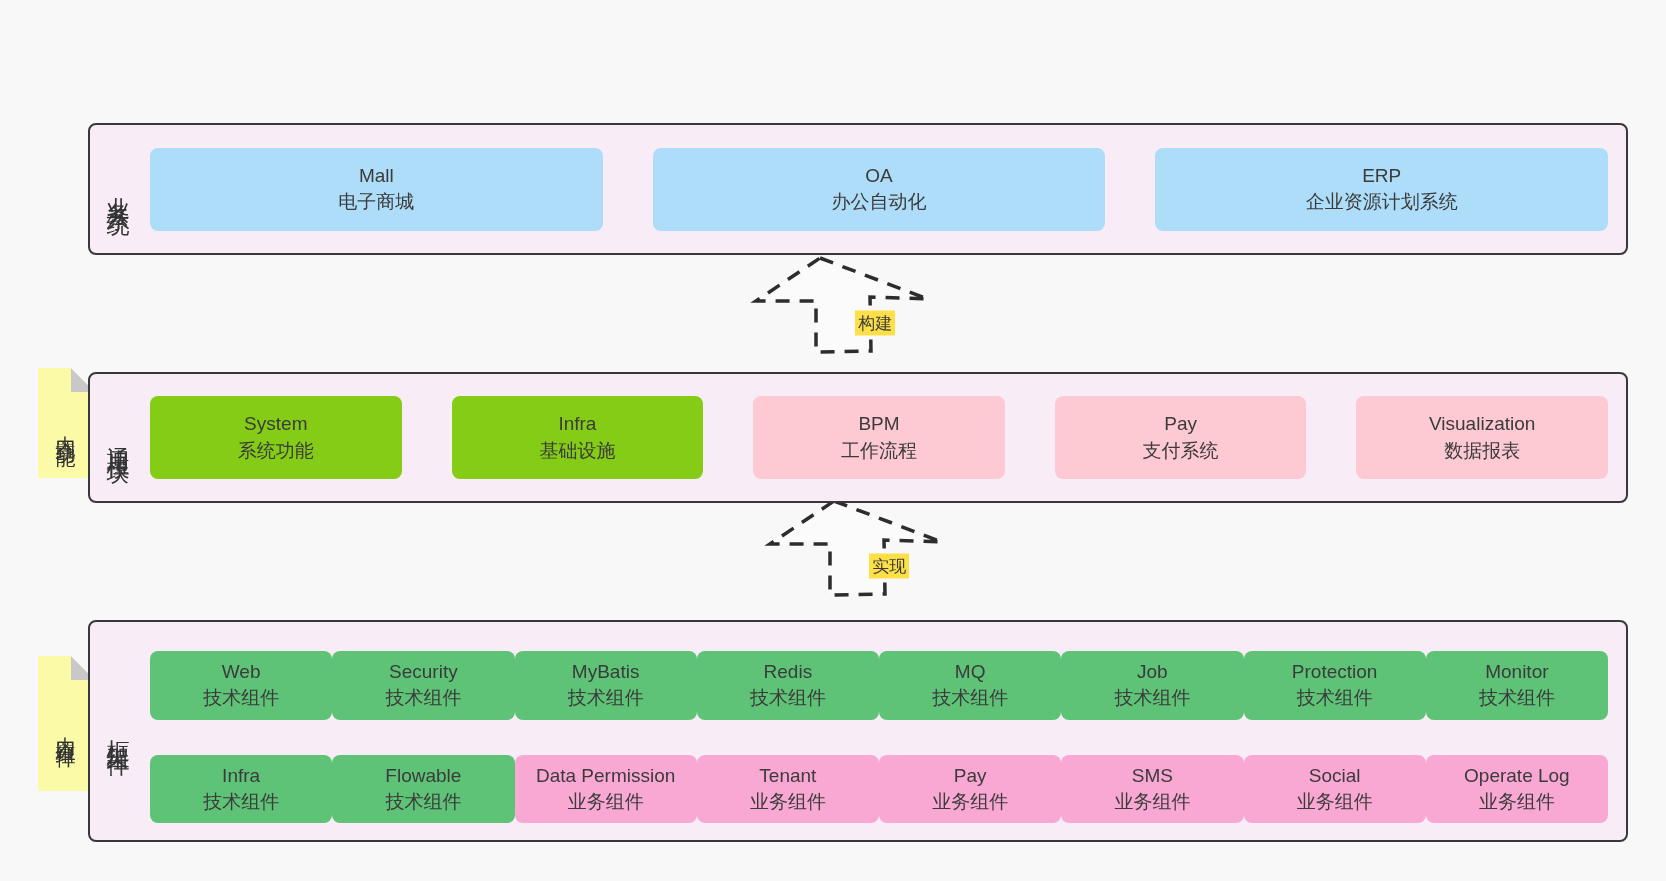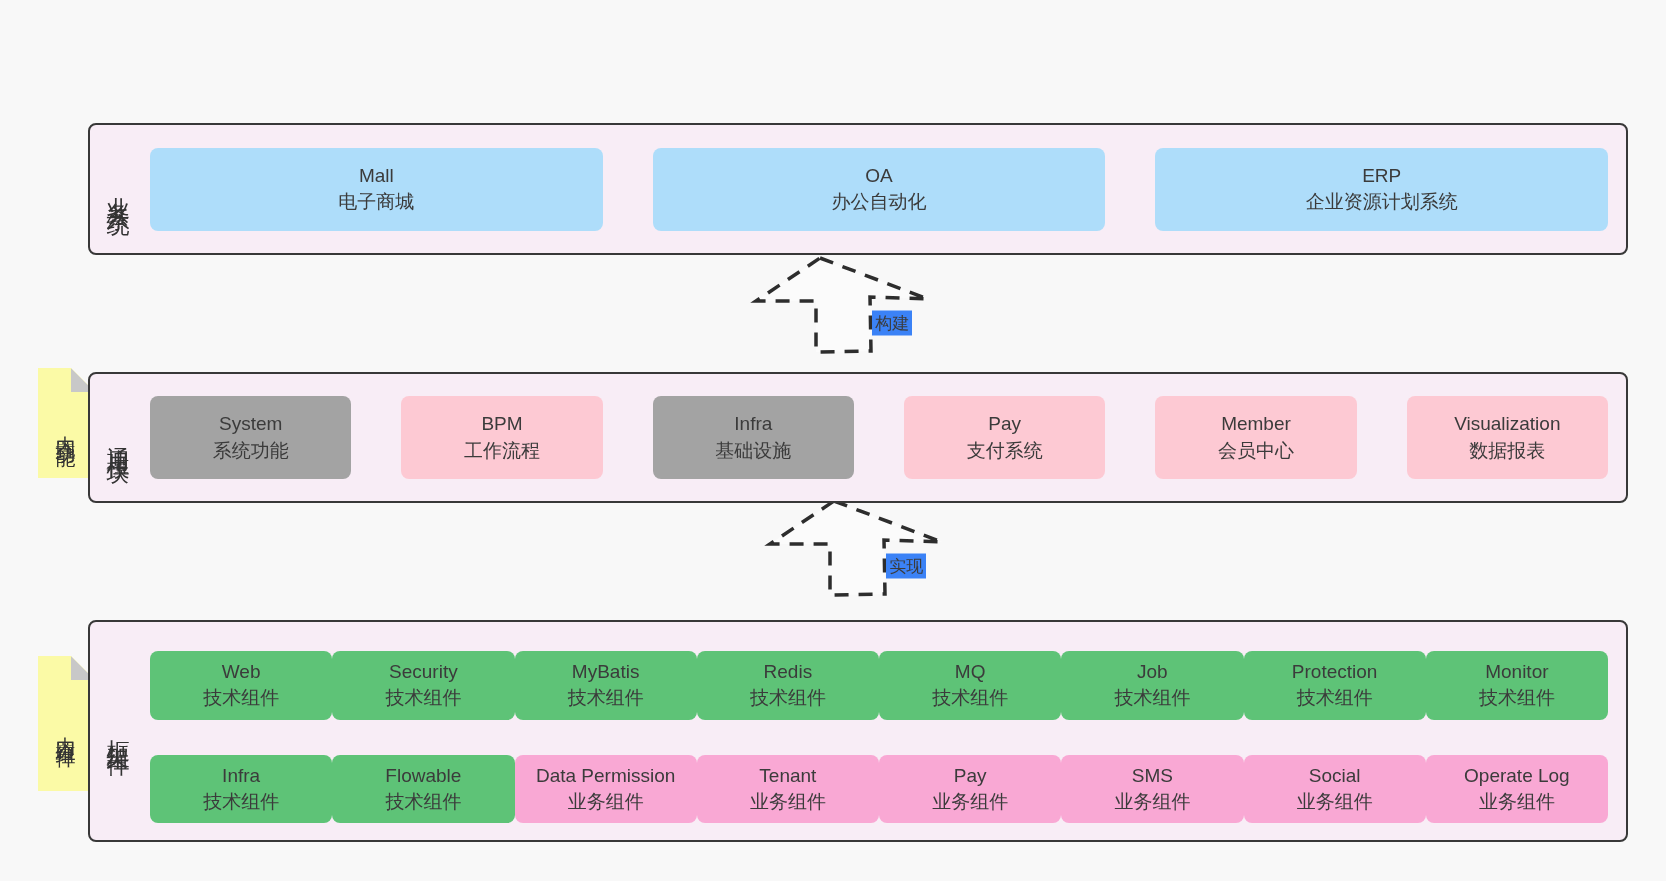--- a/index.html
+++ b/index.html
@@ -25,21 +25,21 @@
   .boxes{flex:1;display:flex;align-items:center;gap:50px;padding:0 18px 0 2px;}
   .box{
     flex:1;height:83px;border-radius:8px;
     display:flex;flex-direction:column;justify-content:center;
     text-align:center;font-size:19px;line-height:1.38;padding:0 6px;box-sizing:border-box;
   }
   .grid{flex:1;display:flex;flex-direction:column;gap:23px;padding:17px 18px 17px 2px;}
   .grid .row{flex:1;display:flex;margin-top:12px;}
   .grid .box{height:auto;}
   .blue{background:#aeddfa;}
-  .red{background:#a3a3a3;}
+  .red{background:#84cc16;}
   .pink{background:#fdc9d3;}
   .green{background:#5ec377;}
   .lgreen{background:#f9a8d4;}
   .tag{
     position:absolute;left:38px;width:57px;z-index:0;
     background:#fbfaa6;
     clip-path:polygon(0 0,calc(100% - 24px) 0,100% 24px,100% 100%,0 100%);
     display:flex;align-items:center;justify-content:center;
   }
   .tag::after{
@@ -51,21 +51,21 @@
   .tag-text{
     writing-mode:vertical-lr;text-orientation:upright;
     font-size:20px;letter-spacing:4px;color:#333;padding-top:10px;
   }
   .arrow{position:absolute;width:190px;height:100px;z-index:0;}
   .arrow-build{left:748px;top:255px;}
   .arrow-implement{left:762px;top:498px;}
   .arrow svg{position:absolute;inset:0;}
   .arrow-label{
     position:absolute;left:67%;top:68%;transform:translate(-50%,-50%);
-    background:#3b82f6;padding:1px 3px;font-size:17px;color:#3b3b3b;white-space:nowrap;margin-left:17px;
+    background:#fde047;padding:1px 3px;font-size:17px;color:#3b3b3b;white-space:nowrap;
   }
 </style>
 </head>
 <body>
 
 <div class="layer layer-business">
   <div class="layer-label">业务系统</div>
   <div class="boxes">
     <div class="box blue">
       <span>Mall</span>
@@ -92,35 +92,31 @@
 <div class="tag tag-functions">
   <span class="tag-text">内置功能</span>
 </div>
 <div class="layer layer-modules">
   <div class="layer-label">通用模块</div>
   <div class="boxes">
     <div class="box red">
       <span>System</span>
       <span>系统功能</span>
     </div>
+    <div class="box red">
+      <span>Infra</span>
+      <span>基础设施</span>
+    </div>
     <div class="box pink">
       <span>BPM</span>
       <span>工作流程</span>
     </div>
-    <div class="box red">
-      <span>Infra</span>
-      <span>基础设施</span>
-    </div>
     <div class="box pink">
       <span>Pay</span>
       <span>支付系统</span>
-    </div>
-    <div class="box pink">
-      <span>Member</span>
-      <span>会员中心</span>
     </div>
     <div class="box pink">
       <span>Visualization</span>
       <span>数据报表</span>
     </div>
   </div>
 </div>
 
 <div class="arrow arrow-implement">
   <svg viewBox="0 0 190 100">

